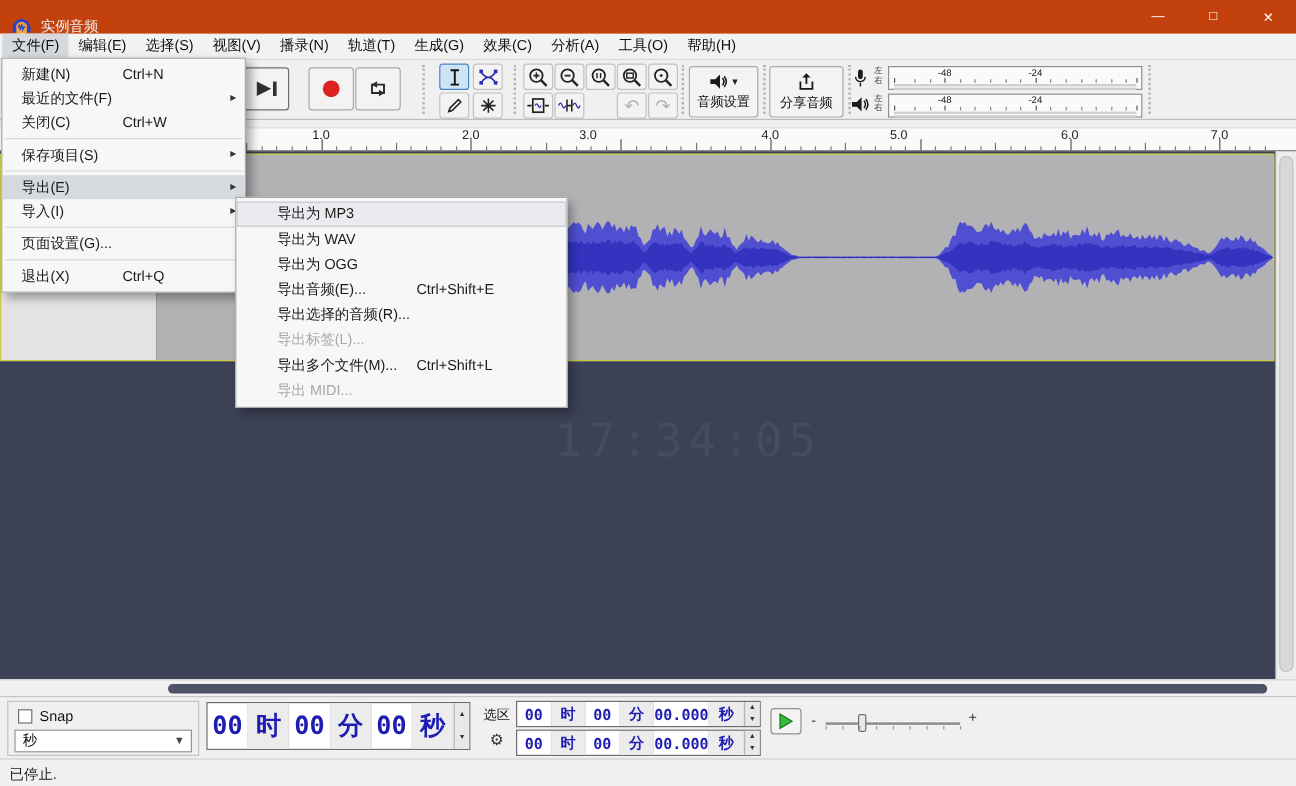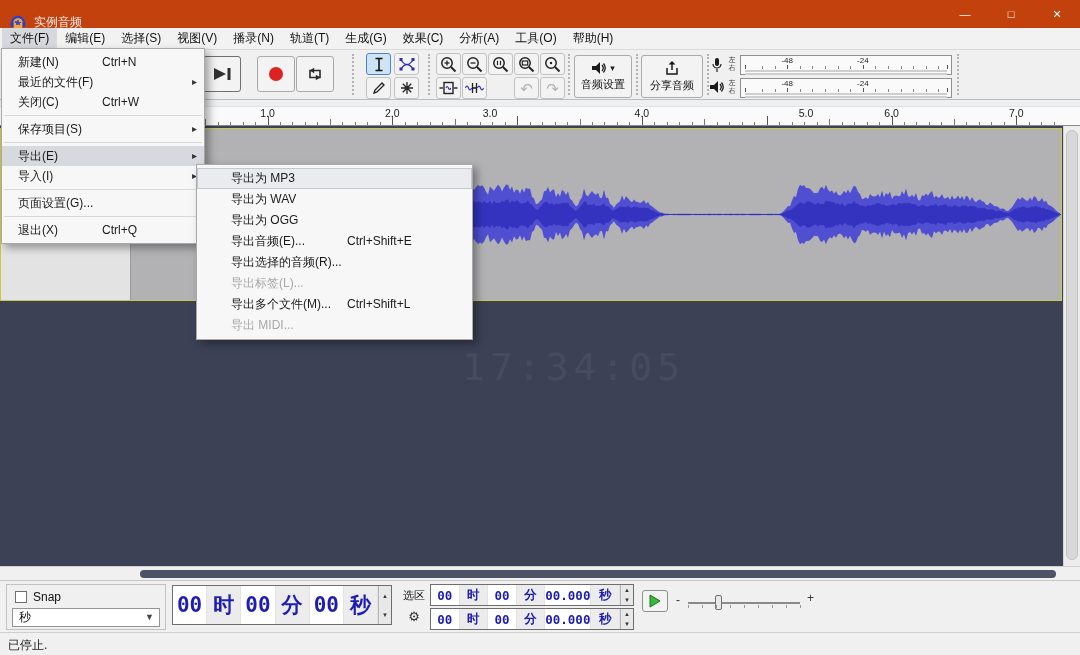--- a/index.html
+++ b/index.html
@@ -416,21 +416,21 @@
     <div class="rtick" style="left: 991.34px; height: 3.5px;"></div>
     <div class="rtick" style="left: 1003.82px; height: 3.5px;"></div>
     <div class="rtick" style="left: 1016.3px; height: 9px; background: rgb(85, 85, 85);"></div>
     <div class="rtick" style="left: 1028.78px; height: 3.5px;"></div>
     <div class="rtick" style="left: 1041.26px; height: 3.5px;"></div>
     <div class="rtick" style="left: 1053.74px; height: 3.5px;"></div>
     <div class="ruler-num" style="left: 267.5px;">1.0</div>
     <div class="ruler-num" style="left: 392.3px;">2.0</div>
     <div class="ruler-num" style="left: 490px;">3.0</div>
     <div class="ruler-num" style="left: 641.9px;">4.0</div>
-    <div class="ruler-num" style="left: 806px;">5.0</div>
+    <div class="ruler-num" style="left: 749px;">5.0</div>
     <div class="ruler-num" style="left: 891.5px;">6.0</div>
     <div class="ruler-num" style="left: 1016.3px;">7.0</div>
   </div>
 
 <div id="trackarea">
   <div id="track">
     <div id="track-head"></div>
     <div id="track-content">
       <svg id="wavesvg" viewBox="0 0 930 171" preserveAspectRatio="none">
           <polygon points="1,84.88467155726906 3,84.84461853390148 5,84.80765683816425 7,84.69181543369379 9,84.79732598212294 11,84.88709432911087 13,84.85867291180935 15,84.64216171379928 17,84.70216092375914 19,84.57591502853273 21,84.73245089249392 23,84.80102487566614 25,84.72333320440319 27,84.80735948033981 29,84.78631258811858 31,84.81694085050884 33,84.60206398453361 35,84.77978828953987 37,84.60272967633784 39,84.49425484249605 41,84.4839829784287 43,84.53967052451989 45,84.53613085359127 47,84.54931099632181 49,84.53894858716431 51,84.4740974614334 53,84.66051546688314 55,84.52843262720937 57,84.51693024093198 59,84.52319695420327 61,84.65435271263262 63,84.33804849764708 65,84.3345293714411 67,84.58410572352054 69,84.61972596263054 71,83.87834765799907 73,83.2873732740151 75,83.19726473484151 77,81.99667403935851 79,75.73902495515654 81,71.66802549557816 83,69.1333430929476 85,67.94601134931804 87,67.66106495160832 89,69.49590283656774 91,68.4704731862329 93,70.67406210326595 95,72.52329118537565 97,67.72917052468071 99,69.86908360090642 101,67.57314832541479 103,68.28157113286935 105,64.57947556351566 107,67.46192777418123 109,70.6218591552537 111,68.3943511721017 113,66.1386726574901 115,67.38987145195631 117,70.60255874818533 119,71.05686303504214 121,74.64218794243043 123,77.60587025615617 125,79.5605274983587 127,78.5730075291271 129,75.0868729412278 131,66.6469647568994 133,60.10077562888013 135,63.78959337607082 137,63.08431968632475 139,59.12851407000192 141,63.339802390494604 143,55.11128028156329 145,54.03687986649103 147,56.82044918136643 149,63.241219109726615 151,57.477498700173236 153,60.70272884340281 155,62.88017091215675 157,61.54479097282396 159,60.66336882152808 161,59.47583891854572 163,62.52024851841695 165,64.6792415398286 167,65.14159738854468 169,62.56629507438731 171,54.65439653320713 173,62.652757556364215 175,57.52956155107356 177,60.18487037556315 179,67.15776866772863 181,66.14342619143426 183,72.87240707194805 185,74.09933470273242 187,73.7269978971063 189,68.97259077770356 191,67.64598915002912 193,58.63373372117593 195,55.44173294995562 197,60.79264143997894 199,59.355857953196185 201,62.13504679891224 203,61.649598436255076 205,64.64116582317307 207,65.7363710403437 209,62.8580643327643 211,65.45937671843255 213,63.28596685980735 215,62.947155798138354 217,67.14205493295437 219,63.891687307980334 221,66.48931876214155 223,63.71293923710495 225,59.63435796839418 227,62.12082196666652 229,68.53825815575107 231,70.58987793094751 233,70.43948627657383 235,75.10816506757418 237,74.22260699983254 239,70.65074029800134 241,71.76364887643051 243,64.39362618662805 245,65.93013233952614 247,63.373448394432664 249,62.009323575448306 251,57.11838512874475 253,58.28039930176354 255,61.77382507022955 257,66.46605610914162 259,64.73867621430233 261,65.3897832262243 263,67.76858392863342 265,66.52747424906445 267,64.7193104660763 269,64.56570497989661 271,61.12966597725257 273,61.3118212138114 275,63.981191468595895 277,63.11387307878864 279,60.37081216825289 281,58.566464512316685 283,66.385083570065 285,66.19141637098872 287,64.57459140207796 289,67.32411140340147 291,70.76341160318651 293,68.80443064517942 295,69.70790016130145 297,70.42841985224652 299,71.20783659478582 301,69.15514114880051 303,64.61579449231999 305,67.08688626719041 307,69.40908457098335 309,68.09882870434998 311,69.2193925570904 313,65.92751847177054 315,62.644616388180836 317,68.02612538360154 319,63.83200419280563 321,61.68932292565276 323,62.248880189270324 325,67.62278798214503 327,68.17038232567384 329,68.93324901331302 331,65.17239516416787 333,65.37079098950879 335,64.6874204421495 337,63.44315635507741 339,62.5230653483396 341,56.0229542956665 343,61.191093782558546 345,58.26370804945866 347,55.924269995950084 349,57.58068299833414 351,56.30762886849992 353,58.21165595281042 355,62.87359293703829 357,65.6942075363273 359,57.53900084777745 361,59.75554700411908 363,61.76476697733624 365,58.41793317889339 367,55.71881262565731 369,57.85133766079006 371,62.46186083528632 373,58.59372894195137 375,55.38734351965371 377,55.8081875881873 379,60.635157924468174 381,57.42546289219118 383,63.71035524903969 385,60.38150619024541 387,61.09951252854064 389,64.73771627612699 391,59.208402663786174 393,63.57195879875189 395,58.695899472603905 397,60.06656187361605 399,59.44276154501036 401,67.96733690617977 403,69.45672722694904 405,75.17744977697235 407,74.43492237191894 409,72.2160694947273 411,70.27752274268168 413,62.146863162154105 415,61.96953519046478 417,57.75371628151221 419,63.611745487040395 421,61.041195474732774 423,60.13821545688934 425,68.0409927924805 427,63.9250965893133 429,67.47385687551152 431,60.784711561132966 433,62.61050959061049 435,66.04851647899947 437,62.215327192683986 439,69.64333984939672 441,71.5722373302057 443,74.63158323005905 445,77.33381374864851 447,76.02511455819558 449,70.95498135501472 451,68.2902267221892 453,59.385066717695445 455,65.68379671168869 457,67.62451134994903 459,64.53155642602377 461,62.092440955809735 463,64.54649594300997 465,65.8216775921562 467,63.71595867769301 469,68.91308509576267 471,68.66390029387729 473,60.56380304170163 475,68.9533659081898 477,68.46309248962451 479,74.62717753580426 481,76.22310238334707 483,78.84822984968729 485,75.48431923406606 487,74.00132037577028 489,72.16942001827327 491,66.31133080850215 493,71.35102828644672 495,67.25325687000536 497,69.19824329180085 499,71.71605329944217 501,73.16887813825818 503,70.4012851981371 505,72.71154212354311 507,73.09433487277795 509,74.00197795888624 511,73.0339576823514 513,71.07194741078548 515,74.81603578816978 517,72.6848541354303 519,76.19526601278321 521,77.14656822807504 523,78.95237326829067 525,80.46388266846209 527,81.91947284114579 529,83.49047560095336 531,83.53907410330017 533,84.41128069469428 535,84.85494330726982 537,84.8126177121894 539,84.88398719301841 541,84.89015519203805 543,84.7472529962929 545,84.94141055880995 547,84.7100920231123 549,84.84434183564969 551,84.8630300690319 553,84.70883459954402 555,84.81378249910173 557,84.84565737491384 559,84.73690977306417 561,84.93808145203229 563,84.89303131163562 565,84.80523505091406 567,84.93964017390749 569,84.86466545461295 571,84.89009714476592 573,84.82227436818835 575,84.94162173338174 577,84.84497286995307 579,84.87062462197042 581,84.93624426933005 583,84.8014288788796 585,84.92019401418814 587,84.7854195300981 589,84.75785764139663 591,84.88060435431497 593,84.91645906129112 595,84.82945970135718 597,84.9196113598756 599,84.72976384096896 601,84.81892676387308 603,84.93282491137504 605,84.75958719867242 607,84.8205034459663 609,84.90597295765986 611,84.75256124134988 613,84.71376262212503 615,84.9254615279222 617,84.92297460229989 619,84.8029361133059 621,84.8681211429508 623,84.76612738101177 625,84.77291628782281 627,84.82052177026613 629,84.8107452652184 631,84.87593482204495 633,84.88577702050279 635,84.91022864713729 637,84.70590476711085 639,84.86222544651562 641,84.85328555537244 643,84.89385377866384 645,84.83807236419753 647,84.88704715788127 649,84.76541217309513 651,83.87473203778593 653,81.78678621426806 655,79.61944886072483 657,76.88579220623404 659,77.2996174212883 661,71.54706254684716 663,67.10005479918208 665,67.88685089850603 667,59.726910363984466 669,55.83628348891941 671,57.345346634870985 673,55.96165061811588 675,59.06954646291775 677,58.879507892858825 679,59.642874580423 681,61.63400771976797 683,64.24090683909425 685,64.1221560402474 687,63.74605116553072 689,59.167988737438804 691,57.67874248456043 693,60.42762363383578 695,55.82294724798615 697,60.70368654753284 699,62.863878390858204 701,61.451420821951956 703,64.68968507661164 705,62.1539053882031 707,65.66035090837133 709,66.5825664823127 711,64.9831877742823 713,61.72192286043095 715,64.31610312408735 717,60.53934287760251 719,64.29514356357686 721,59.967927560972726 723,56.833794520417605 725,57.83601358074321 727,63.123397510171145 729,65.09638607619999 731,70.25205063039832 733,69.60208799230391 735,68.21498178590707 737,70.1674773912403 739,65.00406597352533 741,67.08634633512798 743,67.57062835224309 745,67.29324583302852 747,64.99879811001408 749,68.12932097033826 751,61.55149675624274 753,68.19177922112621 755,63.97644769960938 757,65.74569034936657 759,62.761398689232905 761,69.96405802599261 763,67.04805564740076 765,66.59432137901497 767,67.04488072010247 769,67.27706992774557 771,62.070713197081986 773,65.66971410066702 775,59.528539431204905 777,66.97562498006943 779,68.04588040280875 781,65.39669618345518 783,68.28080992183213 785,63.93530614362905 787,70.97142027835622 789,71.3942320365513 791,66.14296852034656 793,66.96267193229941 795,64.45743204320418 797,66.83779818702112 799,63.82886832039512 801,62.07322877736786 803,68.71166062768424 805,66.85006703807045 807,68.37774872096375 809,68.33004090370684 811,65.09175969533351 813,69.61158263461351 815,69.33664835976901 817,67.64288842151103 819,71.0738836591488 821,66.56283488424806 823,69.96034165401703 825,69.22207890877034 827,66.45454234142827 829,70.01545463004379 831,67.12252081411923 833,71.11973700900893 835,66.6260596416603 837,67.71845560867519 839,72.00292163832395 841,67.89736105772863 843,71.60260532447502 845,73.31784667208005 847,71.32665747933632 849,70.25391486272818 851,72.28716127201992 853,72.78750974523062 855,75.64568920585432 857,76.05175322450012 859,73.42530791230757 861,75.03823753203342 863,76.88135938690546 865,77.24858178110495 867,77.73801340190799 869,80.07970867594243 871,79.52491543290186 873,79.74554141600558 875,81.78405057109157 877,81.88225198195269 879,80.12514244049225 881,78.13966336437554 883,75.32914726457608 885,72.06242118527283 887,68.98201475853963 889,70.80351863093034 891,68.1789895977974 893,69.65241905829072 895,71.46778223437099 897,71.6470932323128 899,68.43250109255692 901,71.42587795885139 903,66.95128399808237 905,68.53838052597132 907,72.29654329159786 909,71.72965287294403 911,69.01554739052435 913,72.89714305605575 915,71.77061283186075 917,75.49886151590925 919,76.45105818425556 921,77.74879152170854 923,79.17569508340576 925,81.46299749191748 927,82.96626005595219 929,84.34977420284017 929,86.65022579715983 927,88.03373994404781 925,89.53700250808252 923,91.82430491659424 921,93.25120847829146 919,94.54894181574444 917,95.50113848409075 915,99.22938716813925 913,98.10285694394425 911,101.98445260947565 909,99.27034712705597 907,98.70345670840214 905,102.46161947402868 903,104.04871600191763 901,99.57412204114861 899,102.56749890744308 897,99.3529067676872 895,99.53221776562901 893,101.34758094170928 891,102.8210104022026 889,100.19648136906966 887,102.01798524146037 885,98.93757881472717 883,95.67085273542392 881,92.86033663562446 879,90.87485755950775 877,89.11774801804731 875,89.21594942890843 873,91.25445858399442 871,91.47508456709814 869,90.92029132405757 867,93.26198659809201 865,93.75141821889505 863,94.11864061309454 861,95.96176246796658 859,97.57469208769243 857,94.94824677549988 855,95.35431079414568 853,98.21249025476938 851,98.71283872798008 849,100.74608513727182 847,99.67334252066368 845,97.68215332791995 843,99.39739467552498 841,103.10263894227137 839,98.99707836167605 837,103.28154439132481 835,104.3739403583397 833,99.88026299099107 831,103.87747918588077 829,100.98454536995621 827,104.54545765857173 825,101.77792109122966 823,101.03965834598297 821,104.43716511575194 819,99.9261163408512 817,103.35711157848897 815,101.66335164023099 813,101.38841736538649 811,105.90824030466649 809,102.66995909629316 807,102.62225127903625 805,104.14993296192955 803,102.28833937231576 801,108.92677122263214 799,107.17113167960488 797,104.16220181297888 795,106.54256795679582 793,104.03732806770059 791,104.85703147965344 789,99.6057679634487 787,100.02857972164378 785,107.06469385637095 783,102.71919007816787 781,105.60330381654482 779,102.95411959719125 777,104.02437501993057 775,111.4714605687951 773,105.33028589933298 771,108.92928680291801 769,103.72293007225443 767,103.95511927989753 765,104.40567862098503 763,103.95194435259924 761,101.03594197400739 759,108.2386013107671 757,105.25430965063343 755,107.02355230039062 753,102.80822077887379 751,109.44850324375726 749,102.87067902966174 747,106.00120188998592 745,103.70675416697148 743,103.42937164775691 741,103.91365366487202 739,105.99593402647467 737,100.8325226087597 735,102.78501821409293 733,101.39791200769609 731,100.74794936960168 729,105.90361392380001 727,107.87660248982885 725,113.16398641925679 723,114.1662054795824 721,111.03207243902727 719,106.70485643642314 717,110.46065712239749 715,106.68389687591265 713,109.27807713956905 711,106.0168122257177 709,104.4174335176873 707,105.33964909162867 705,108.8460946117969 703,106.31031492338836 701,109.54857917804804 699,108.1361216091418 697,110.29631345246716 695,115.17705275201385 693,110.57237636616422 691,113.32125751543957 689,111.8320112625612 687,107.25394883446927 685,106.8778439597526 683,106.75909316090575 681,109.36599228023204 679,111.357125419577 677,112.12049210714117 675,111.93045353708226 673,115.03834938188412 671,113.65465336512901 669,115.1637165110806 667,111.27308963601553 665,103.11314910149397 663,103.89994520081792 661,99.45293745315284 659,93.7003825787117 657,94.11420779376596 655,91.38055113927517 653,89.21321378573194 651,87.12526796221407 649,86.23458782690487 647,86.11295284211873 645,86.16192763580247 643,86.10614622133616 641,86.14671444462756 639,86.13777455348438 637,86.29409523288915 635,86.08977135286271 633,86.11422297949721 631,86.12406517795505 629,86.1892547347816 627,86.17947822973387 625,86.22708371217719 623,86.23387261898823 621,86.1318788570492 619,86.1970638866941 617,86.07702539770011 615,86.0745384720778 613,86.28623737787497 611,86.24743875865012 609,86.09402704234014 607,86.1794965540337 605,86.24041280132758 603,86.06717508862496 601,86.18107323612692 599,86.27023615903104 597,86.0803886401244 595,86.17054029864282 593,86.08354093870888 591,86.11939564568503 589,86.24214235860337 587,86.2145804699019 585,86.07980598581186 583,86.1985711211204 581,86.06375573066995 579,86.12937537802958 577,86.15502713004693 575,86.05837826661826 573,86.17772563181165 571,86.10990285523408 569,86.13533454538705 567,86.06035982609251 565,86.19476494908594 563,86.10696868836438 561,86.06191854796771 559,86.26309022693583 557,86.15434262508616 555,86.18621750089827 553,86.29116540045598 551,86.1369699309681 549,86.15565816435031 547,86.2899079768877 545,86.05858944119005 543,86.2527470037071 541,86.10984480796195 539,86.11601280698159 537,86.1873822878106 535,86.14505669273018 533,86.58871930530572 531,87.46092589669983 529,87.50952439904664 527,89.08052715885421 525,90.53611733153791 523,92.04762673170933 521,93.85343177192496 519,94.80473398721679 517,98.3151458645697 515,96.18396421183022 513,99.92805258921452 511,97.9660423176486 509,96.99802204111376 507,97.90566512722205 505,98.28845787645689 503,100.5987148018629 501,97.83112186174182 499,99.28394670055783 497,101.80175670819915 495,103.74674312999464 493,99.64897171355328 491,104.68866919149785 489,98.83057998172673 487,96.99867962422972 485,95.51568076593394 483,92.15177015031271 481,94.77689761665293 479,96.37282246419574 477,102.53690751037549 475,102.0466340918102 473,110.43619695829837 471,102.33609970612271 469,102.08691490423733 467,107.28404132230699 465,105.1783224078438 463,106.45350405699003 461,108.90755904419026 459,106.46844357397623 457,103.37548865005097 455,105.31620328831131 453,111.61493328230455 451,102.7097732778108 449,100.04501864498528 447,94.97488544180442 445,93.66618625135149 443,96.36841676994095 441,99.4277626697943 439,101.35666015060328 437,108.78467280731601 435,104.95148352100053 433,108.38949040938951 431,110.21528843886703 429,103.52614312448848 427,107.0749034106867 425,102.9590072075195 423,110.86178454311066 421,109.95880452526723 419,107.3882545129596 417,113.24628371848779 415,109.03046480953522 413,108.8531368378459 411,100.72247725731832 409,98.7839305052727 407,96.56507762808106 405,95.82255022302765 403,101.54327277305096 401,103.03266309382023 399,111.55723845498963 397,110.93343812638395 395,112.30410052739609 393,107.4280412012481 391,111.79159733621383 389,106.26228372387301 387,109.90048747145936 385,110.6184938097546 383,107.28964475096032 381,113.57453710780882 379,110.36484207553183 377,115.19181241181269 375,115.61265648034629 373,112.40627105804863 371,108.53813916471367 369,113.14866233920995 367,115.2811873743427 365,112.58206682110661 363,109.23523302266376 361,111.24445299588092 359,113.46099915222254 357,105.3057924636727 355,108.1264070629617 353,112.78834404718958 351,114.69237113150008 349,113.41931700166586 347,115.07573000404992 345,112.73629195054134 343,109.80890621744146 341,114.9770457043335 339,108.4769346516604 337,107.5568436449226 335,106.3125795578505 333,105.62920901049121 331,105.82760483583213 329,102.06675098668698 327,102.82961767432616 325,103.37721201785497 323,108.75111981072968 321,109.31067707434724 319,107.16799580719437 317,102.97387461639846 315,108.35538361181916 313,105.07248152822946 311,101.7806074429096 309,102.90117129565002 307,101.59091542901665 305,103.91311373280959 303,106.38420550768001 301,101.84485885119949 299,99.79216340521418 297,100.57158014775348 295,101.29209983869855 293,102.19556935482058 291,100.23658839681349 289,103.67588859659853 287,106.42540859792204 285,104.80858362901128 283,104.614916429935 281,112.43353548768332 279,110.62918783174712 277,107.88612692121136 275,107.0188085314041 273,109.6881787861886 271,109.87033402274743 269,106.43429502010339 267,106.2806895339237 265,104.47252575093555 263,103.23141607136658 261,105.6102167737757 259,106.26132378569767 257,104.53394389085838 255,109.22617492977045 253,112.71960069823646 251,113.88161487125525 249,108.9906764245517 247,107.62655160556733 245,105.06986766047386 243,106.60637381337195 241,99.23635112356949 239,100.34925970199866 237,96.77739300016746 235,95.89183493242582 233,100.56051372342617 231,100.41012206905249 229,102.46174184424893 227,108.87917803333349 225,111.36564203160583 223,107.28706076289505 221,104.51068123785845 219,107.10831269201967 217,103.85794506704563 215,108.05284420186165 213,107.71403314019264 211,105.54062328156745 209,108.1419356672357 207,105.2636289596563 205,106.35883417682693 203,109.35040156374492 201,108.86495320108776 199,111.64414204680381 197,110.20735856002106 195,115.55826705004438 193,112.36626627882407 191,103.35401084997088 189,102.02740922229644 187,97.2730021028937 185,96.90066529726758 183,98.12759292805195 181,104.85657380856574 179,103.84223133227137 177,110.81512962443685 175,113.47043844892644 173,108.34724244363579 171,116.34560346679288 169,108.43370492561269 167,105.85840261145532 165,106.3207584601714 163,108.47975148158305 161,111.52416108145428 159,110.33663117847192 157,109.45520902717604 155,108.11982908784324 153,110.29727115659719 151,113.52250129982676 149,107.75878089027339 147,114.17955081863357 145,116.96312013350897 143,115.8887197184367 141,107.66019760950539 139,111.87148592999807 137,107.91568031367525 135,107.21040662392917 133,110.89922437111987 131,104.3530352431006 129,95.9131270587722 127,92.4269924708729 125,91.4394725016413 123,93.39412974384383 121,96.35781205756957 119,99.94313696495786 117,100.39744125181467 115,103.61012854804369 113,104.8613273425099 111,102.6056488278983 109,100.3781408447463 107,103.53807222581877 105,106.42052443648434 103,102.71842886713065 101,103.42685167458521 99,101.13091639909358 97,103.27082947531929 95,98.47670881462435 93,100.32593789673405 91,102.5295268137671 89,101.50409716343226 87,103.33893504839168 85,103.05398865068196 83,101.8666569070524 81,99.33197450442184 79,95.26097504484346 77,89.00332596064149 75,87.80273526515849 73,87.7126267259849 71,87.12165234200093 69,86.38027403736946 67,86.41589427647946 65,86.6654706285589 63,86.66195150235292 61,86.34564728736738 59,86.47680304579673 57,86.48306975906802 55,86.47156737279063 53,86.33948453311686 51,86.5259025385666 49,86.46105141283569 47,86.45068900367819 45,86.46386914640873 43,86.46032947548011 41,86.5160170215713 39,86.50574515750395 37,86.39727032366216 35,86.22021171046013 33,86.39793601546639 31,86.18305914949116 29,86.21368741188142 27,86.19264051966019 25,86.27666679559681 23,86.19897512433386 21,86.26754910750608 19,86.42408497146727 17,86.29783907624086 15,86.35783828620072 13,86.14132708819065 11,86.11290567088913 9,86.20267401787706 7,86.30818456630621 5,86.19234316183575 3,86.15538146609852 1,86.11532844273094" fill="#504fd2"></polygon>

